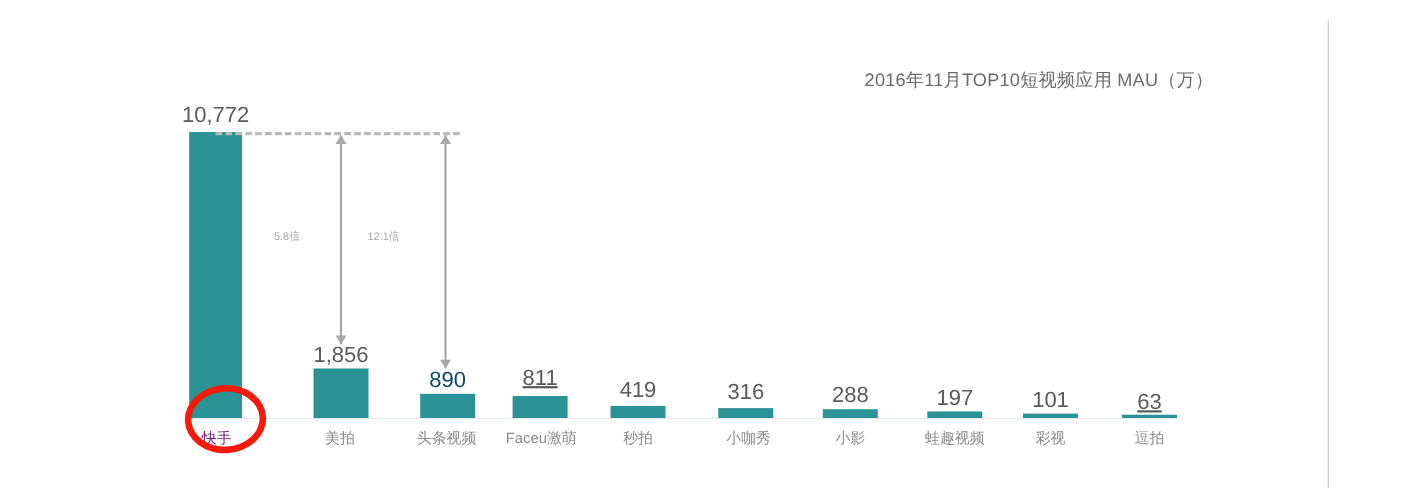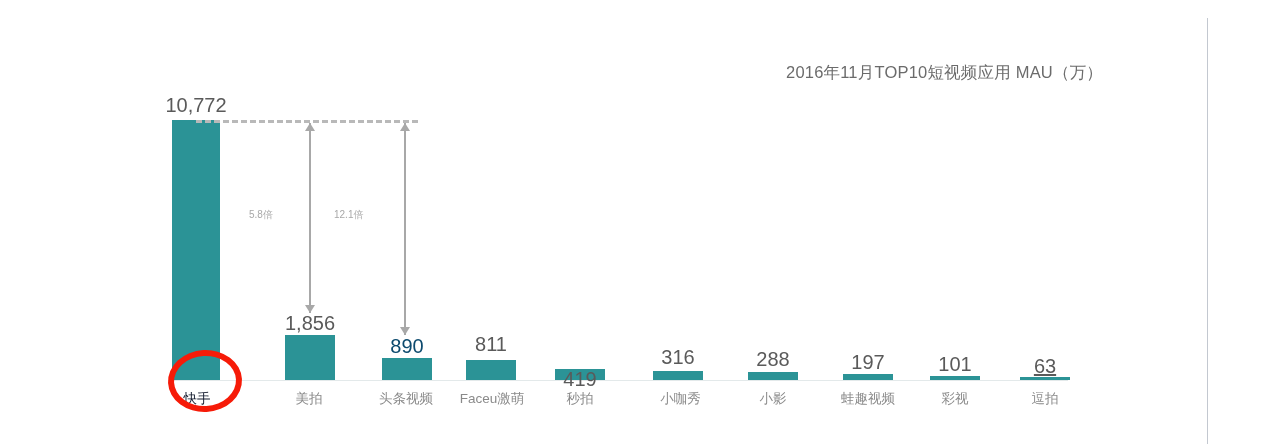--- a/index.html
+++ b/index.html
@@ -170,29 +170,29 @@
     <div class="bar" style="left: 555px; height: 11px; background: rgb(43, 147, 150);"></div>
     <div class="bar" style="left: 653px; height: 9px; background: rgb(43, 147, 150);"></div>
     <div class="bar" style="left: 748px; height: 8px; background: rgb(43, 147, 150);"></div>
     <div class="bar" style="left: 843px; height: 6px; background: rgb(43, 147, 150);"></div>
     <div class="bar" style="left: 930px; height: 4px; background: rgb(43, 147, 150);"></div>
     <div class="bar" style="left: 1020px; height: 3px; background: rgb(43, 147, 150);"></div>
 
     <div class="bar-value" style="left: 156px; top: 94px; width: 80px; color: rgb(90, 90, 90);">10,772</div>
     <div class="bar-value" style="left: 270px; top: 312px; width: 80px; color: rgb(90, 90, 90);">1,856</div>
     <div class="bar-value" style="left: 367px; top: 335px; width: 80px; color: #0c4a6e;">890</div>
-    <div class="bar-value" style="left: 451px; top: 333px; width: 80px; color: rgb(90, 90, 90);">811</div>
-    <div class="bar-value" style="left: 540px; top: 344px; width: 80px; color: rgb(90, 90, 90); margin-top: 24px;">419</div>
+    <div class="bar-value" style="left: 451px; top: 333px; width: 80px; color: rgb(90, 90, 90); text-decoration: underline;">811</div>
+    <div class="bar-value" style="left: 540px; top: 344px; width: 80px; color: rgb(90, 90, 90);">419</div>
     <div class="bar-value" style="left: 638px; top: 346px; width: 80px; color: rgb(90, 90, 90);">316</div>
     <div class="bar-value" style="left: 733px; top: 348px; width: 80px; color: rgb(90, 90, 90);">288</div>
     <div class="bar-value" style="left: 828px; top: 351px; width: 80px; color: rgb(90, 90, 90);">197</div>
     <div class="bar-value" style="left: 915px; top: 353px; width: 80px; color: rgb(90, 90, 90);">101</div>
     <div class="bar-value" style="left: 1005px; top: 355px; width: 80px; color: rgb(90, 90, 90); text-decoration: underline;">63</div>
 
-    <div class="cat-label" style="left: 157px; width: 80px; color: #0f172a; font-family: Liberation Serif, serif;">快手</div>
+    <div class="cat-label" style="left: 157px; width: 80px; color: #701a75; font-family: Liberation Serif, serif;">快手</div>
     <div class="cat-label" style="left: 269px; width: 80px; color: rgb(138, 138, 138);">美拍</div>
     <div class="cat-label" style="left: 356px; width: 100px; color: rgb(138, 138, 138);">头条视频</div>
     <div class="cat-label" style="left: 437px; width: 110px; color: rgb(138, 138, 138);">Faceu激萌</div>
     <div class="cat-label" style="left: 540px; width: 80px; color: rgb(138, 138, 138);">秒拍</div>
     <div class="cat-label" style="left: 633px; width: 95px; color: rgb(138, 138, 138);">小咖秀</div>
     <div class="cat-label" style="left: 733px; width: 80px; color: rgb(138, 138, 138);">小影</div>
     <div class="cat-label" style="left: 813px; width: 110px; color: rgb(138, 138, 138);">蛙趣视频</div>
     <div class="cat-label" style="left: 915px; width: 80px; color: rgb(138, 138, 138);">彩视</div>
     <div class="cat-label" style="left: 1005px; width: 80px; color: rgb(138, 138, 138);">逗拍</div>
 

